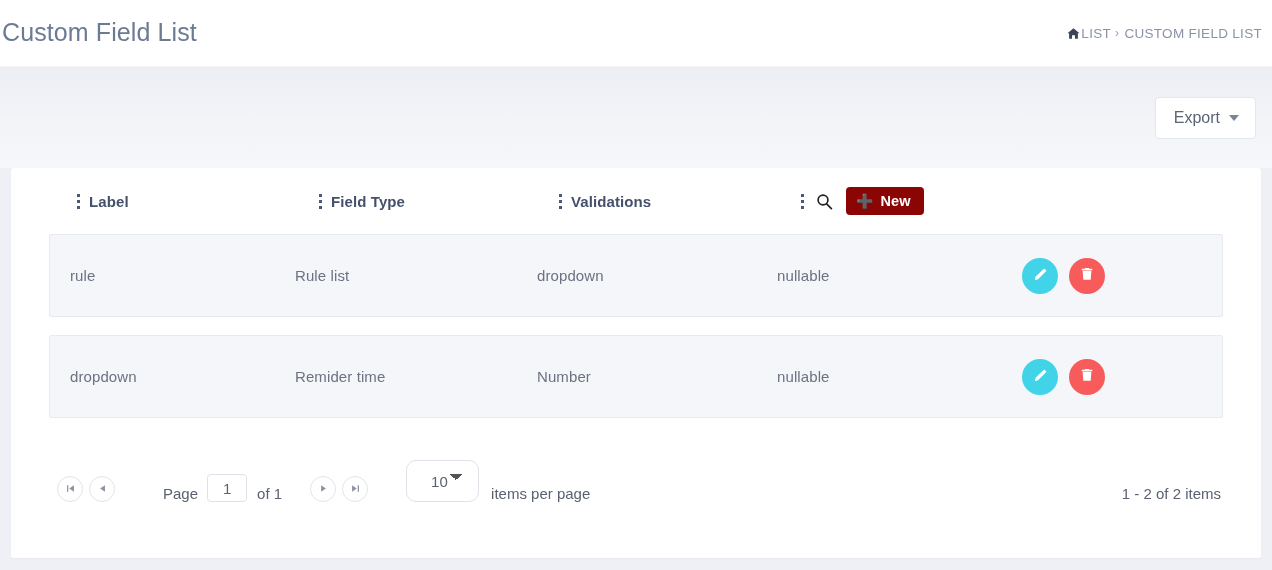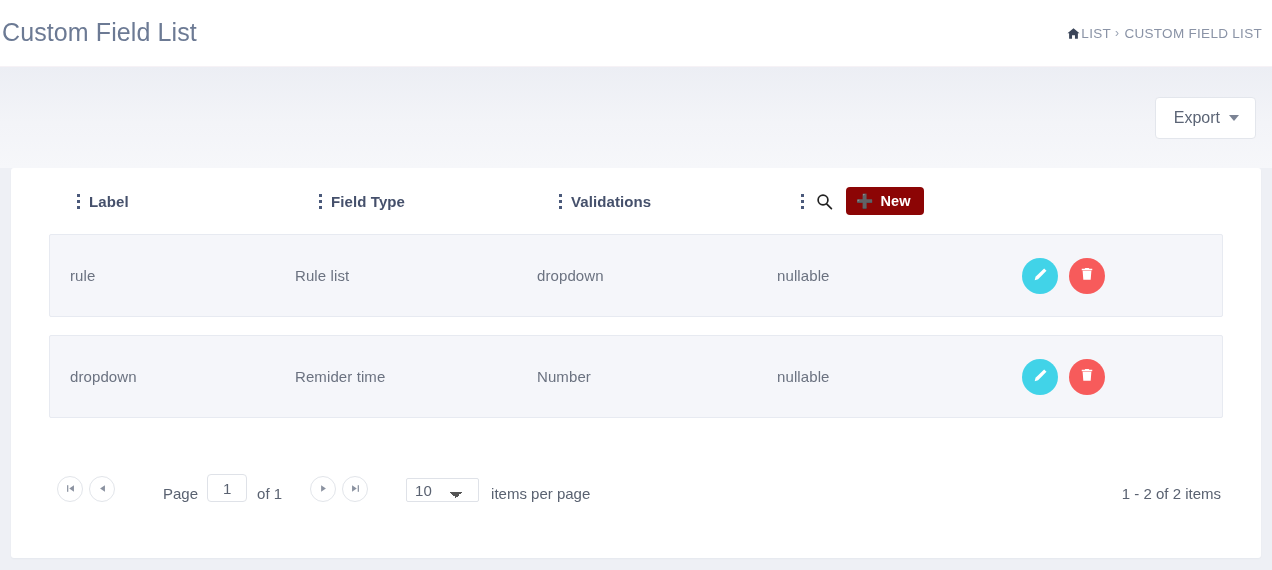--- a/index.html
+++ b/index.html
@@ -218,28 +218,28 @@
     font-family: "Liberation Sans", sans-serif;
     background: #fff;
   }
   .pg-of {
     font-size: 15px;
     color: #5a6271;
     margin: 0 28px 0 10px;
   }
   .pg-gap { width: 32px; }
   .pp-select {
-    width: 73px; height: 24px;
+    width: 73px; height: 42px;
     border: 1px solid #dfe2e8;
-    border-radius: 2px;
+    border-radius: 10px;
     background: #fff;
     font-size: 15px;
     color: #5a6271;
     font-family: "Liberation Sans", sans-serif;
-    padding-left: 8px;
+    padding-left: 24px;
     cursor: pointer;
     appearance: none;
     background-image: linear-gradient(45deg, transparent 50%, #555 50%), linear-gradient(135deg, #555 50%, transparent 50%);
     background-position: calc(100% - 22px) 13px, calc(100% - 16px) 13px;
     background-size: 6px 6px, 6px 6px;
     background-repeat: no-repeat;
   }
   .pp-text {
     font-size: 15px;
     color: #5a6271;

